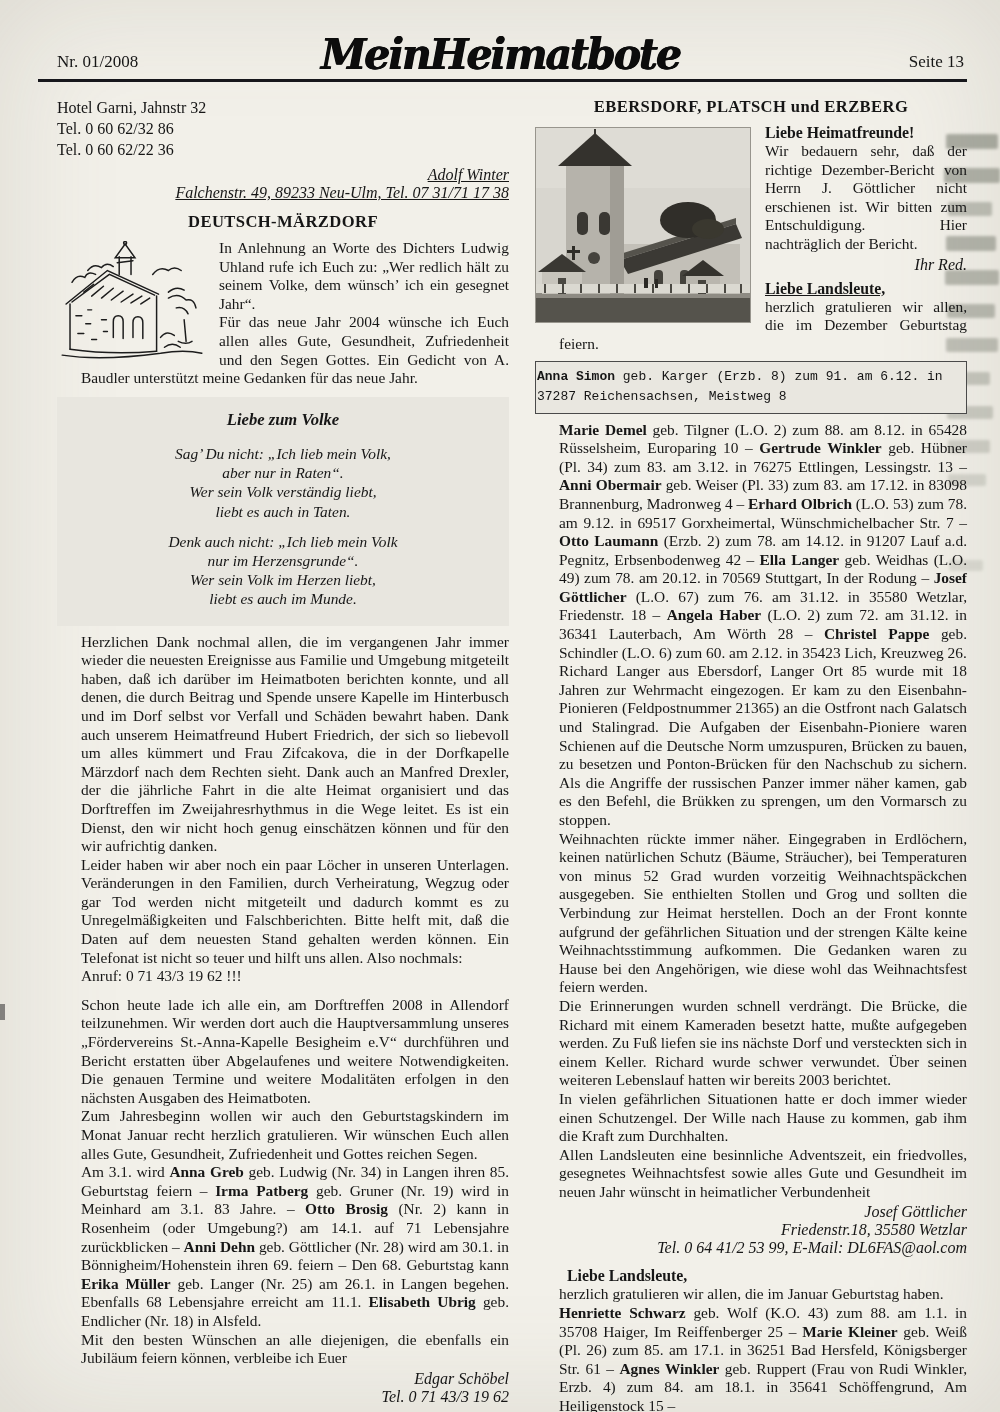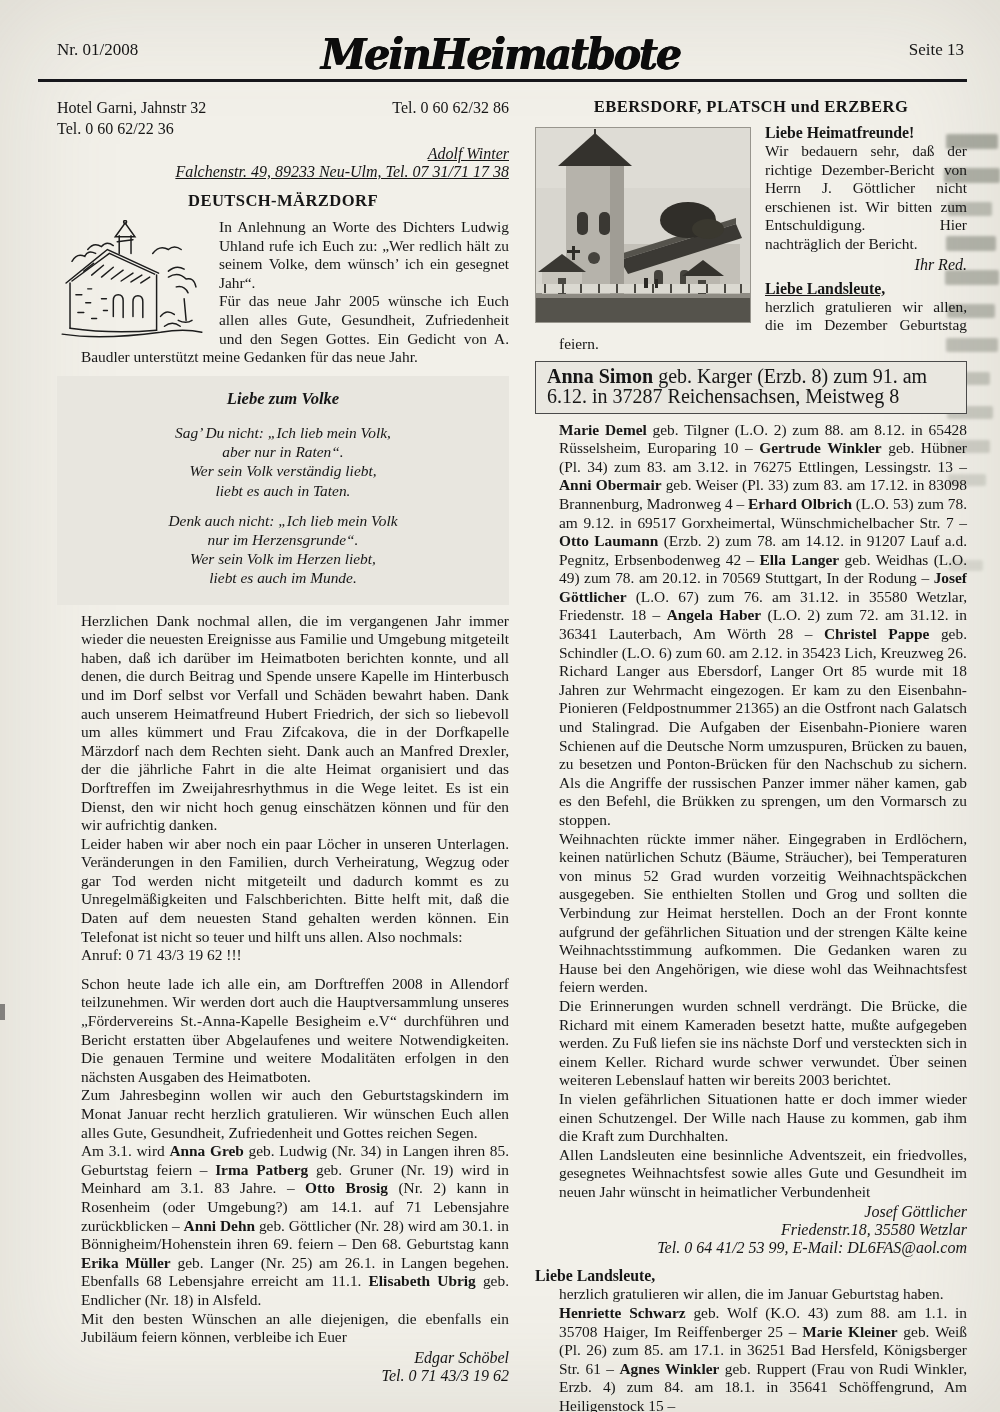--- a/index.html
+++ b/index.html
@@ -4,45 +4,45 @@
 <style>
   html,body{margin:0;padding:0;background:#f2f0e9;}
   .page{position:relative;width:1000px;height:1412px;background:#f2f0e9;overflow:hidden;
         color:#161616;font-family:"Liberation Serif","DejaVu Serif",serif;
         box-shadow:inset 0 0 120px rgba(120,115,100,.18);}
   
   .masthead{position:absolute;top:30px;left:0;right:0;text-align:center;
             font-family:"DejaVu Serif",serif;font-weight:bold;font-style:italic;
             font-size:41px;letter-spacing:-2px;color:#0c0c0c;
             text-shadow:1px 0 #0c0c0c, .5px .5px #0c0c0c;transform:scaleY(1.04);}
-  .hdrrow{position:absolute;top:40px;left:57px;right:36px;display:flex;
+  .hdrrow{position:absolute;top:52px;left:57px;right:36px;display:flex;
           justify-content:space-between;align-items:flex-end;font-size:17px;}
   .rule{position:absolute;top:79px;left:38px;right:33px;border-top:3px solid #17171c;}
   
   .cols{position:absolute;top:97px;left:57px;width:910px;display:flex;gap:26px;}
   .colL{width:452px;}
   .colR{width:432px;}
   .bt{font-size:15.4px;line-height:18.6px;text-align:justify;padding-left:24px;}
   .h-center{font-weight:bold;text-align:center;font-size:16.6px;margin:10px 0 7px;letter-spacing:.4px;}
   .h-left{font-weight:bold;font-size:16px;margin:9px 0 2px;}
-  .lead{font-weight:bold;font-size:15.8px;}
+  .lead{font-weight:bold;font-size:15.8px;padding-left:32px;}
   .sigblock{text-align:right;font-style:italic;margin-top:2px;}
-  .contact-row{display:flex;justify-content:space-between;font-size:16px;line-height:21px;}
+  .contact-row{display:flex;justify-content:space-between;font-size:16px;line-height:21px;flex-direction:column;}
   .mt6{margin-top:6px;text-decoration:underline;} .mt10{margin-top:10px;}
   
   .poem{background:#e8e6df;padding:13px 10px 6px;margin:9px 0 7px;text-align:center;
         font-style:italic;font-size:15.4px;line-height:19.2px;}
   .poem-title{font-weight:bold;font-size:16.6px;margin-bottom:15px;}
   .stanza{white-space:pre-line;margin-bottom:11px;}
   
   .sketch{float:left;width:150px;height:122px;margin:2px 12px 0 0;}
   .photo{float:left;width:214px;height:194px;margin:3px 14px 4px 0;
          border:1px solid #98958d;background:#d8d6cf;}
-  .simonbox{border:1.6px solid #4a4a4a;background:#e9e7e0;padding:5px 11px 6px;
-            margin:8px 0 7px;font-size:20px;line-height:19.6px;}
+  .simonbox{border:1.6px solid #4a4a4a;background:#e9e7e0;padding:5px 1px 6px;
+            margin:8px 0 7px;font-size:13px;line-height:19.6px;font-family:Liberation Mono, monospace;}
   .redline{text-align:right;font-style:italic;margin:2px 0 6px;}
   b{font-weight:bold;}
   
   .ghost{position:absolute;background:#565b4e;filter:blur(1.6px);border-radius:2px;}
   .tick{position:absolute;left:0;top:1004px;width:5px;height:16px;background:#2f2f2f;opacity:.55;}
   .clearfix::after{content:"";display:block;clear:both;}
 </style>
 </head>
 <body>
 
@@ -106,21 +106,21 @@
             <path d="M12 110 Q55 116 100 112"></path>
             <path d="M56 98 v-16 q0 -6 5 -6 q5 0 5 6 v17"></path>
             <path d="M76 98 v-15 q0 -6 5 -6 q5 0 5 6 v16"></path>
             <path d="M18 76 h6 M28 84 h5 M20 94 h6 M34 100 h5 M44 80 h5 M46 92 h4 M30 70 h4"></path>
             <path d="M112 58 q10 -6 18 2 q8 -2 10 8 M120 68 q8 -2 12 6 M128 80 l2 22 M122 102 q8 4 14 0"></path>
             <path d="M104 98 q6 -8 14 -2 M108 108 q8 -6 16 0"></path>
             <path d="M4 116 q40 6 100 -2 q24 -4 42 0"></path>
           </g>
         </svg>
         <div class="bt">In Anlehnung an Worte des Dichters Ludwig Uhland rufe ich Euch zu: „Wer redlich hält zu seinem Volke, dem wünsch’ ich ein gesegnet Jahr“.</div>
-        <div class="bt">Für das neue Jahr 2005 wünsche ich Euch allen alles Gute, Gesundheit, Zufriedenheit und den Segen Gottes. Ein Gedicht von A. Baudler unterstützt meine Gedanken für das neue Jahr.</div>
+        <div class="bt">Für das neue Jahr 2004 wünsche ich Euch allen alles Gute, Gesundheit, Zufriedenheit und den Segen Gottes. Ein Gedicht von A. Baudler unterstützt meine Gedanken für das neue Jahr.</div>
       </div>
 
       <div class="poem">
         <div class="poem-title">Liebe zum Volke</div>
         <div class="stanza">Sag’ Du nicht: „Ich lieb mein Volk,
 aber nur in Raten“.
 Wer sein Volk verständig liebt,
 liebt es auch in Taten.</div>
         <div class="stanza">Denk auch nicht: „Ich lieb mein Volk
 nur im Herzensgrunde“.

